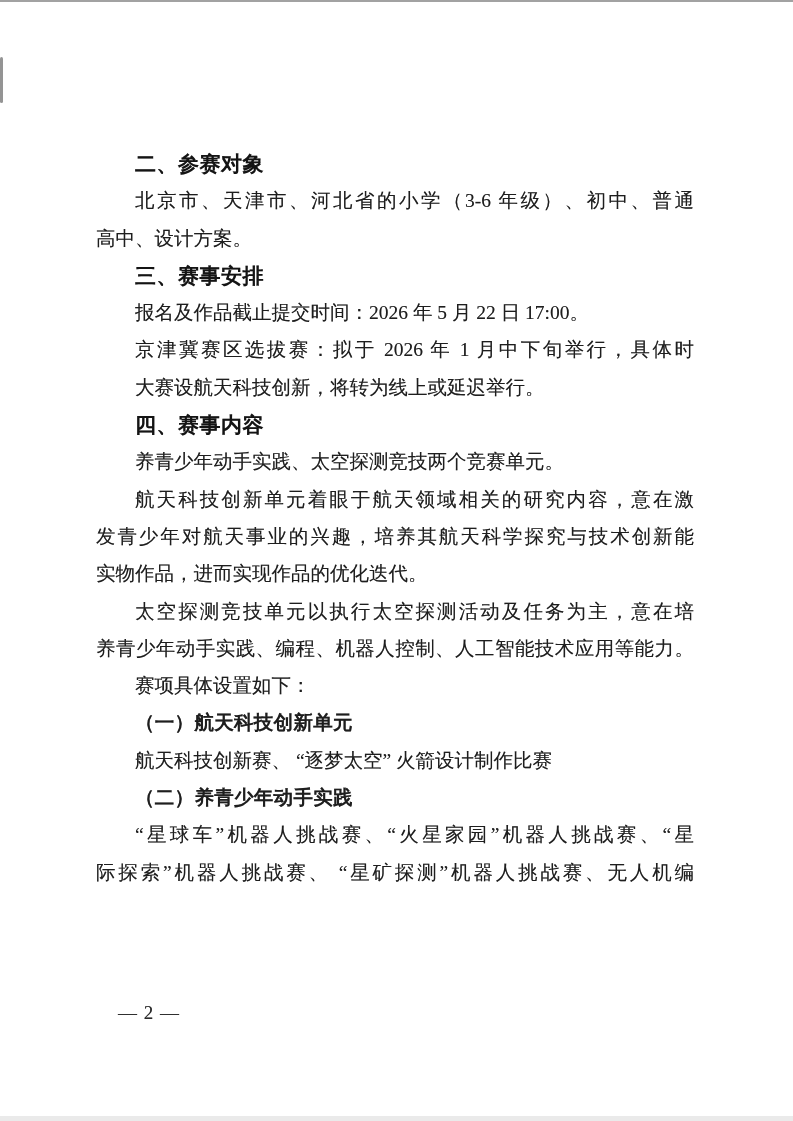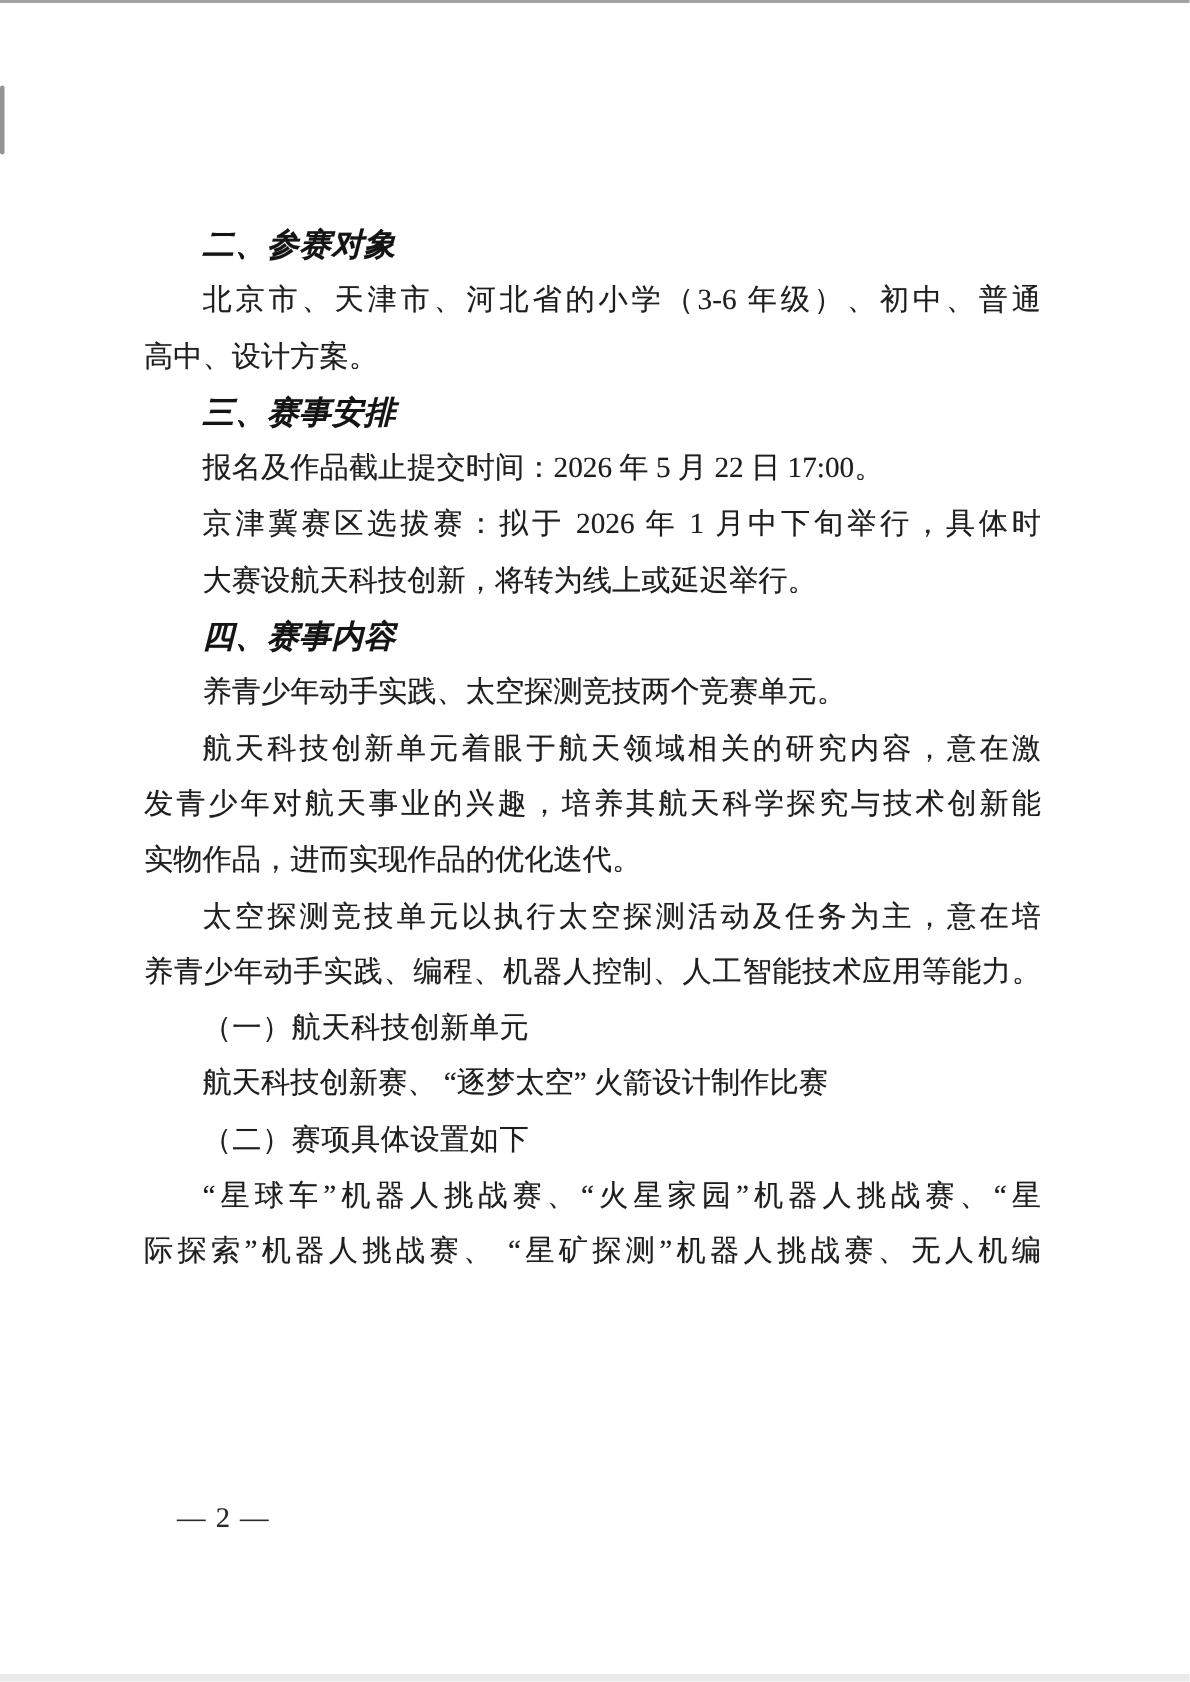--- a/index.html
+++ b/index.html
@@ -62,24 +62,24 @@
     text-align-last: justify;
     text-justify: inter-character;
     font-family: Liberation Serif, serif;
   }
   .block.heading .line {
     font-family: "Liberation Sans", "DejaVu Sans", sans-serif;
     font-weight: 700;
     font-size: 21px;
     letter-spacing: 0.5px;
     color: #141414;
-    font-style: italic;
   }
   .block.kaiti .line {
     letter-spacing: 0.3px;
+    font-weight: bold;
   }
   .page-number {
     position: absolute;
     left: 118px;
     top: 1002px;
     font-family: "Liberation Serif", "DejaVu Serif", serif;
     font-size: 19px;
     color: #2a2a2a;
     letter-spacing: 1px;
     text-shadow: 0 0 0.5px rgba(30,30,30,0.45);
@@ -119,28 +119,31 @@
       </div>
       <div class="block body">
         <div class="line indent fill">航天科技创新单元着眼于航天领域相关的研究内容，意在激</div>
         <div class="line fill">发青少年对航天事业的兴趣，培养其航天科学探究与技术创新能</div>
         <div class="line">实物作品，进而实现作品的优化迭代。</div>
       </div>
       <div class="block body">
         <div class="line indent fill">太空探测竞技单元以执行太空探测活动及任务为主，意在培</div>
         <div class="line fill">养青少年动手实践、编程、机器人控制、人工智能技术应用等能力。</div>
       </div>
+      <div class="block body">
+        <div class="line indent">赛项具体设置如下：</div>
+      </div>
       <div class="block kaiti">
         <div class="line indent">（一）航天科技创新单元</div>
       </div>
       <div class="block body">
         <div class="line indent">航天科技创新赛、 “逐梦太空” 火箭设计制作比赛</div>
       </div>
       <div class="block kaiti">
-        <div class="line indent">（二）赛项具体设置如下</div>
+        <div class="line indent">（二）养青少年动手实践</div>
       </div>
       <div class="block body">
         <div class="line indent fill">“星球车”机器人挑战赛、“火星家园”机器人挑战赛、“星</div>
         <div class="line fill">际探索”机器人挑战赛、 “星矿探测”机器人挑战赛、无人机编</div>
       </div>
     </div>
   <div class="page-number">— 2 —</div>
   <div class="artifact-bottom"></div>
 </div>
 

